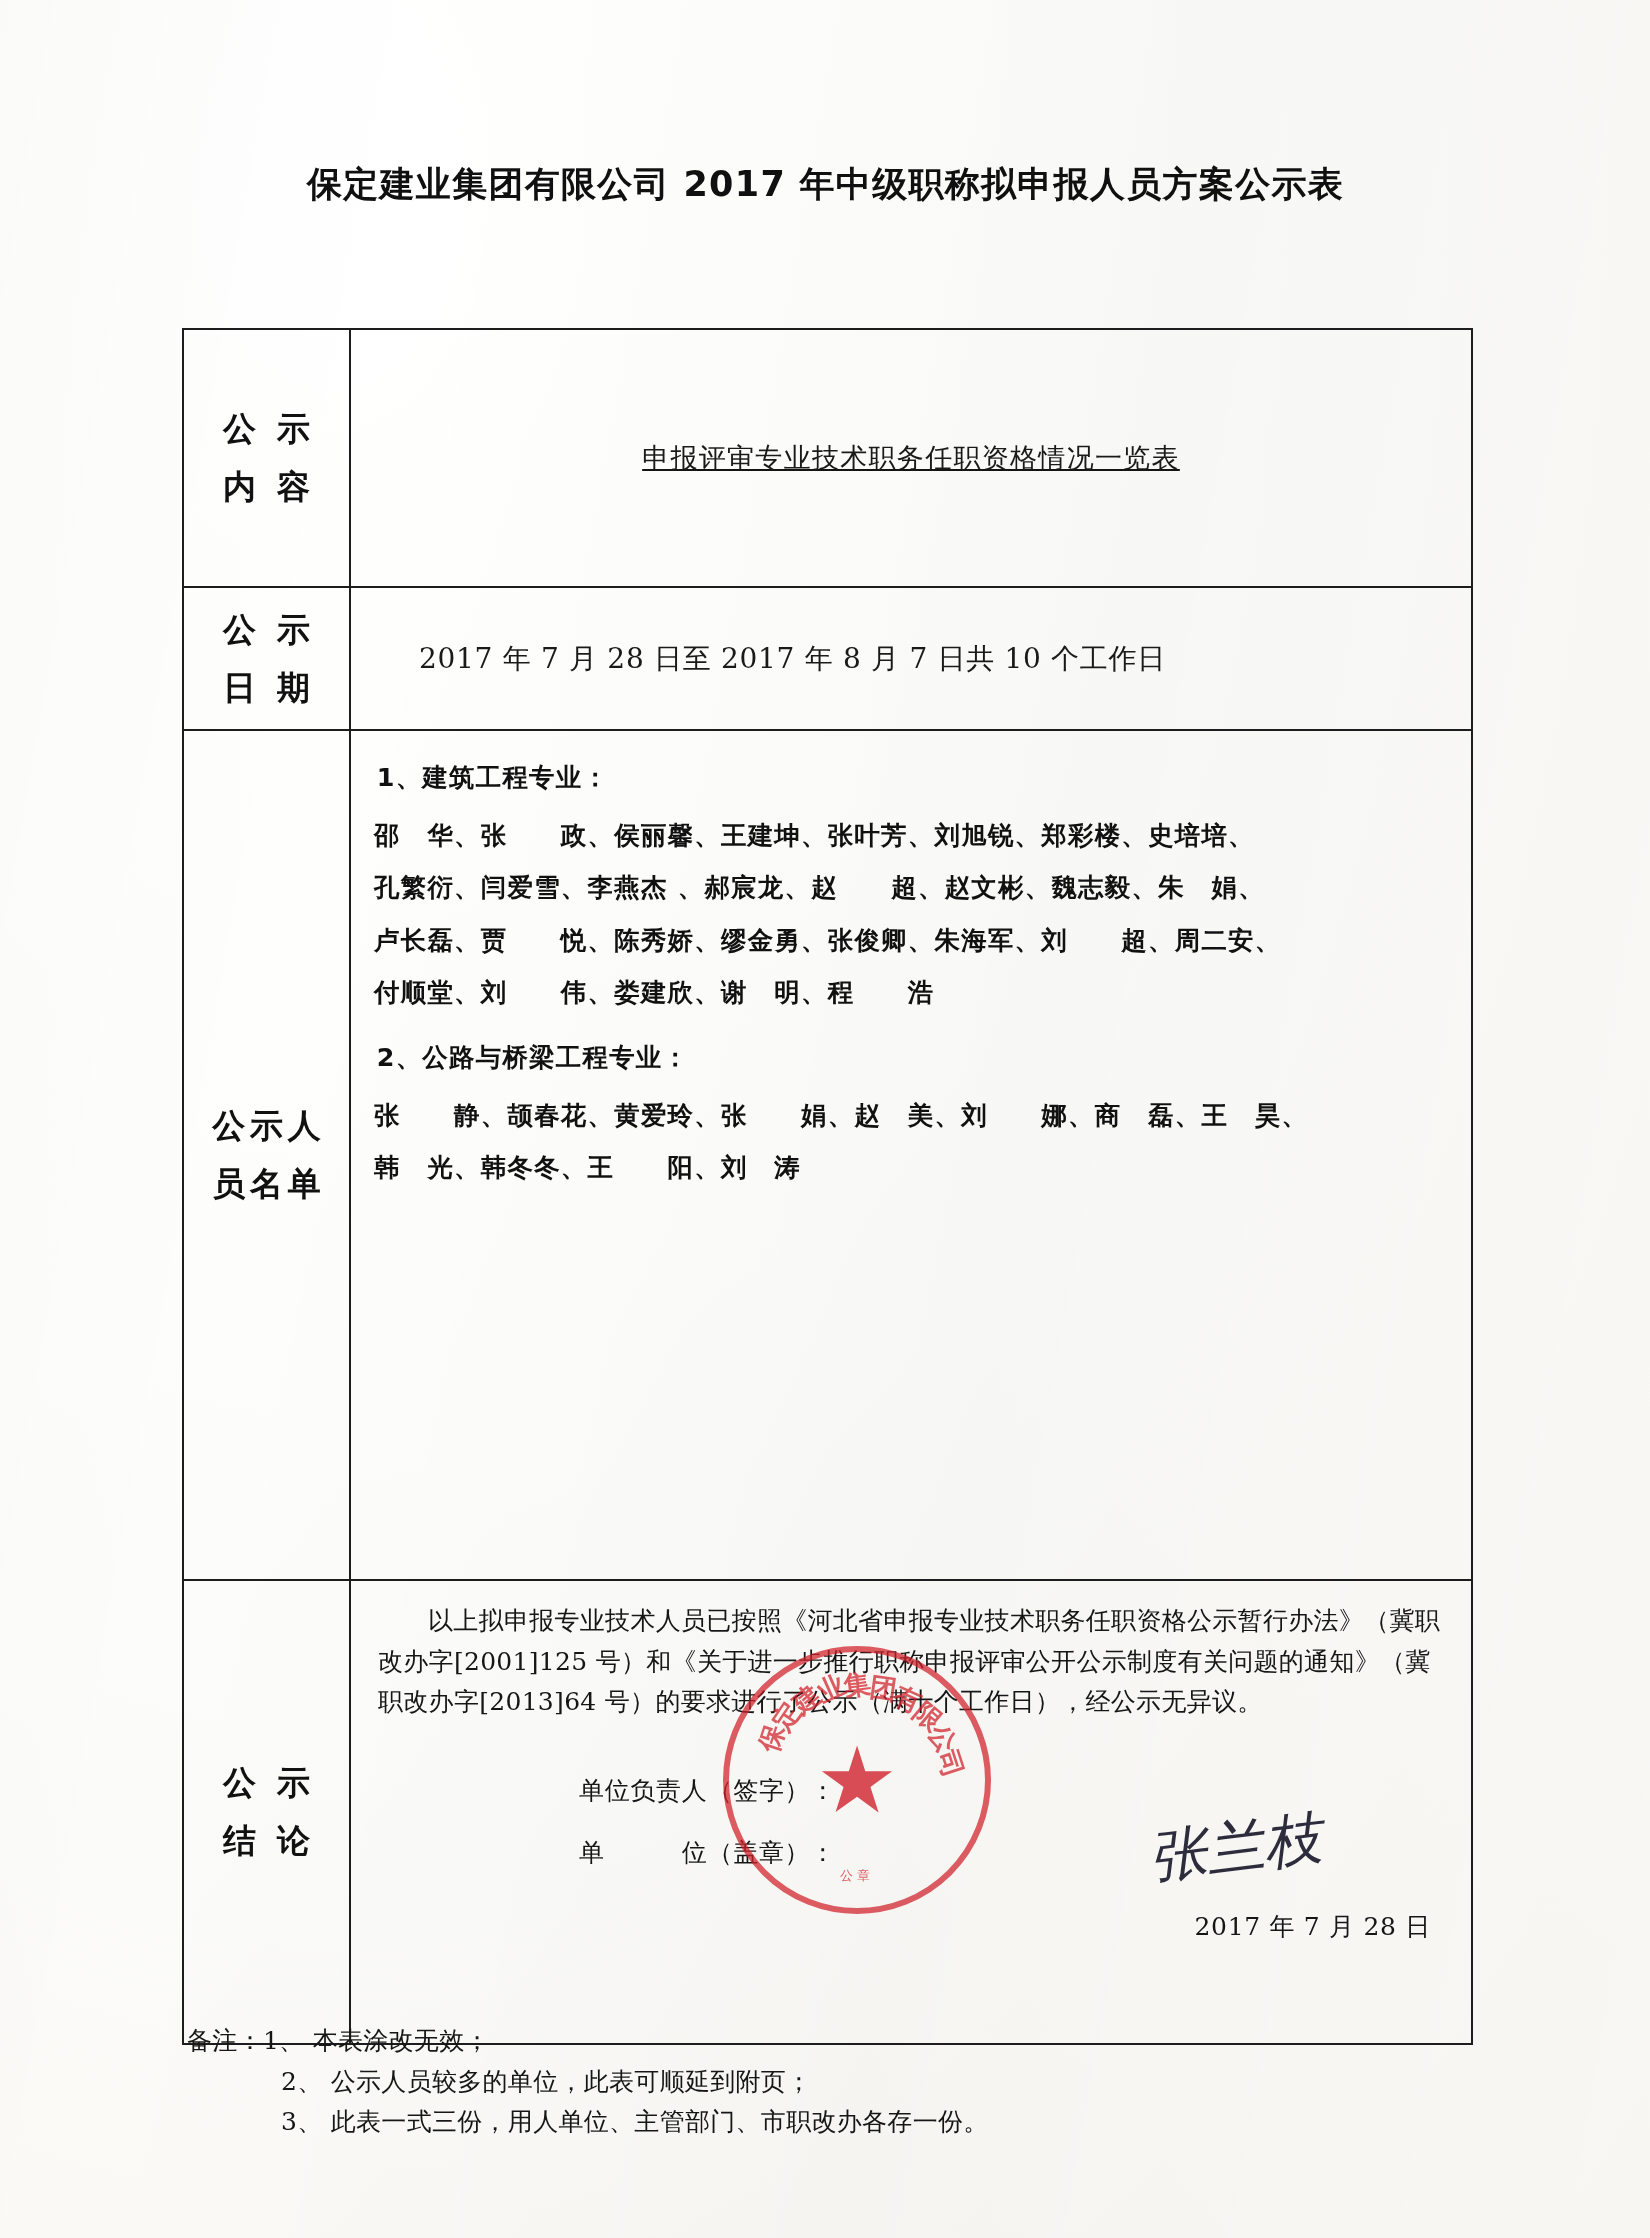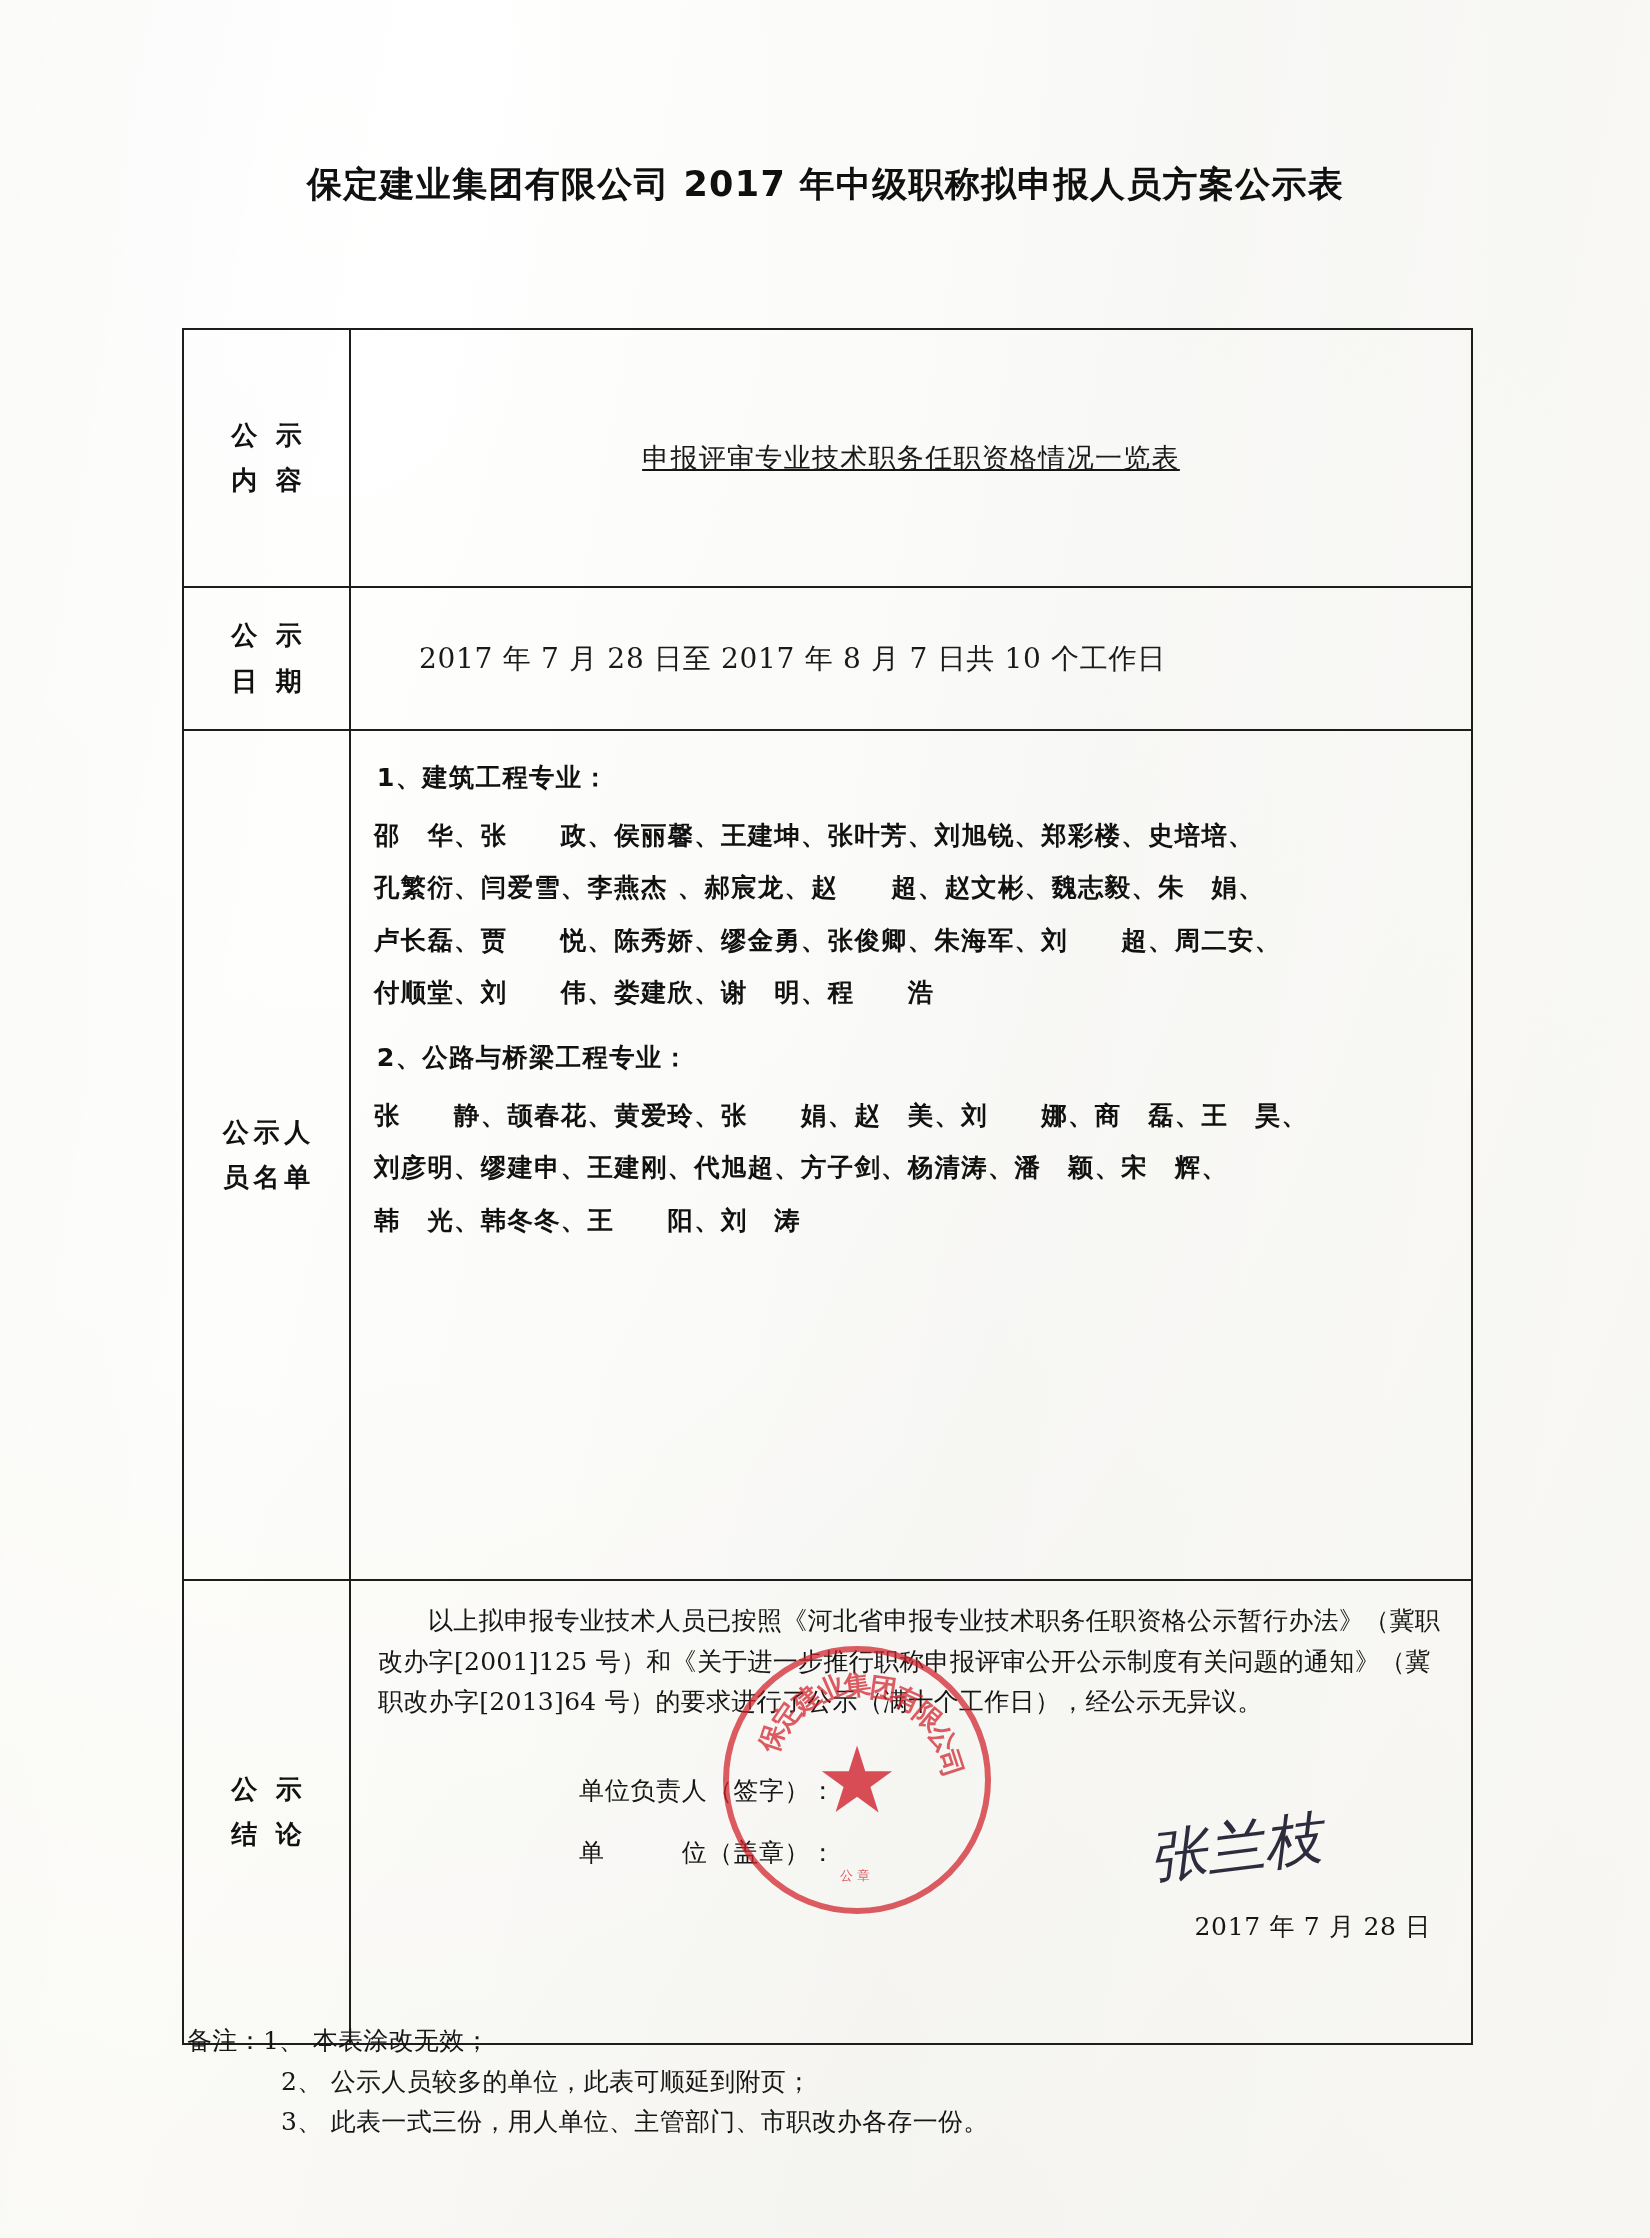--- a/index.html
+++ b/index.html
@@ -69,21 +69,21 @@
     width: 167px;
     flex: 0 0 167px;
     border-right: 2px solid #1d1d1d;
     box-sizing: border-box;
     display: flex;
     flex-direction: column;
     align-items: center;
     justify-content: center;
     font-family: "DejaVu Sans", "Liberation Sans", sans-serif;
     font-weight: bold;
-    font-size: 26px;
+    font-size: 33px;
     line-height: 1.75;
     letter-spacing: 4.7px;
     text-indent: 4.7px;
     color: #111;
   }
   .label-cell span { display: block; white-space: nowrap; }
 
   .content-cell {
     flex: 1 1 auto;
     box-sizing: border-box;
@@ -296,21 +296,20 @@
           <div class="group-title">1、建筑工程专业：</div>
           <div class="names-line">邵　华、张　　政、侯丽馨、王建坤、张叶芳、刘旭锐、郑彩楼、史培培、</div>
           <div class="names-line">孔繁衍、闫爱雪、李燕杰 、郝宸龙、赵　　超、赵文彬、魏志毅、朱　娟、</div>
           <div class="names-line">卢长磊、贾　　悦、陈秀娇、缪金勇、张俊卿、朱海军、刘　　超、周二安、</div>
           <div class="names-line">付顺堂、刘　　伟、娄建欣、谢　明、程　　浩</div>
         </div>
 
         <div class="group">
           <div class="group-title">2、公路与桥梁工程专业：</div>
           <div class="names-line">张　　静、颉春花、黄爱玲、张　　娟、赵　美、刘　　娜、商　磊、王　昊、</div>
-          <div class="names-line">刘彦明、缪建申、王建刚、代旭超、方子剑、杨清涛、潘　颖、宋　辉、</div>
           <div class="names-line">韩　光、韩冬冬、王　　阳、刘　涛</div>
         </div>
 
       </div>
     </div>
 
     <div class="row row-conclusion">
       <div class="label-cell">
         <span>公 示</span>
         <span>结 论</span>

